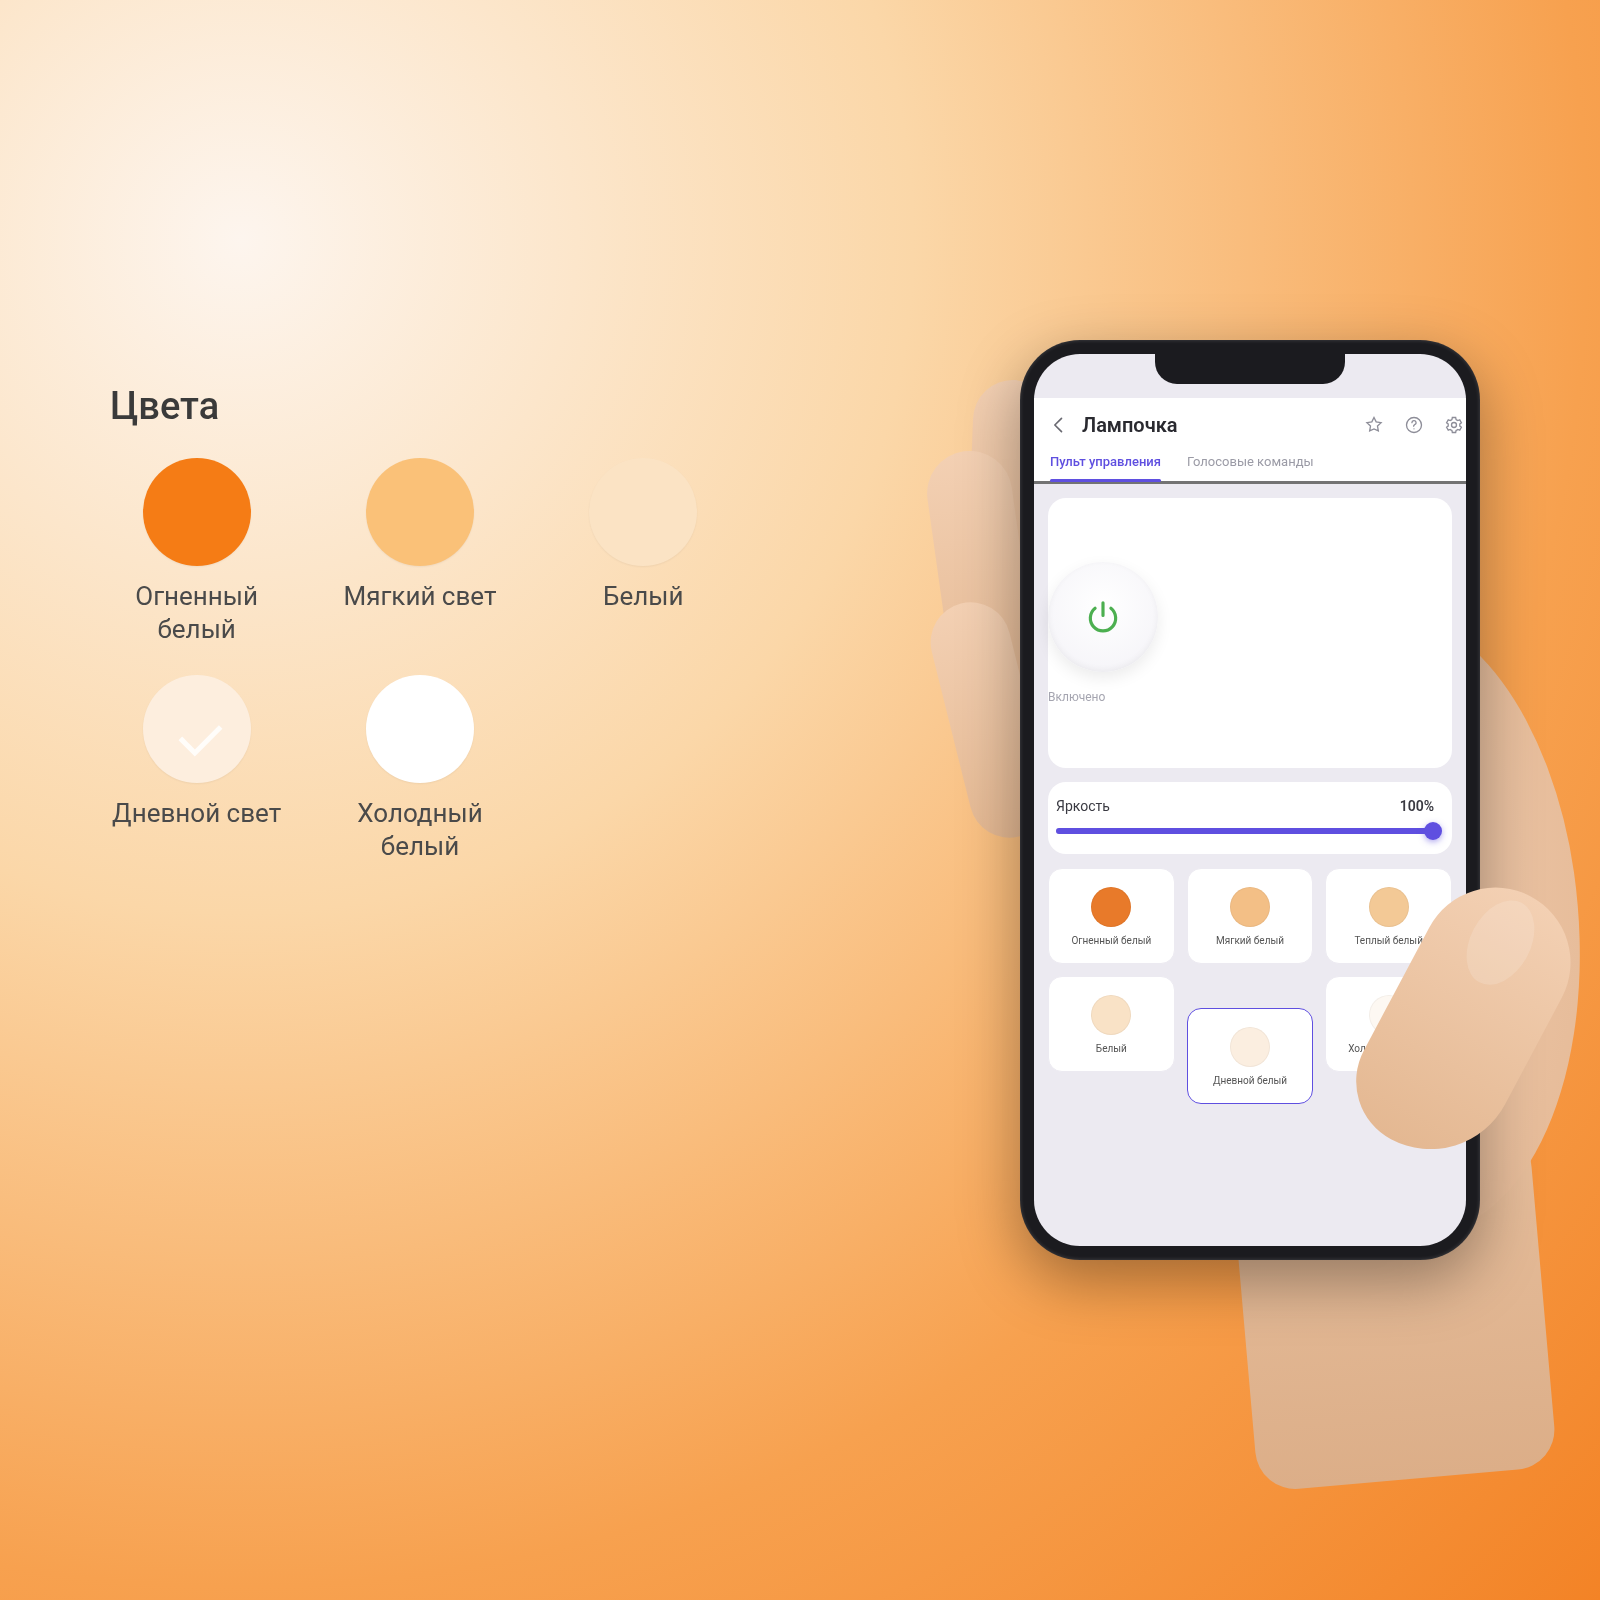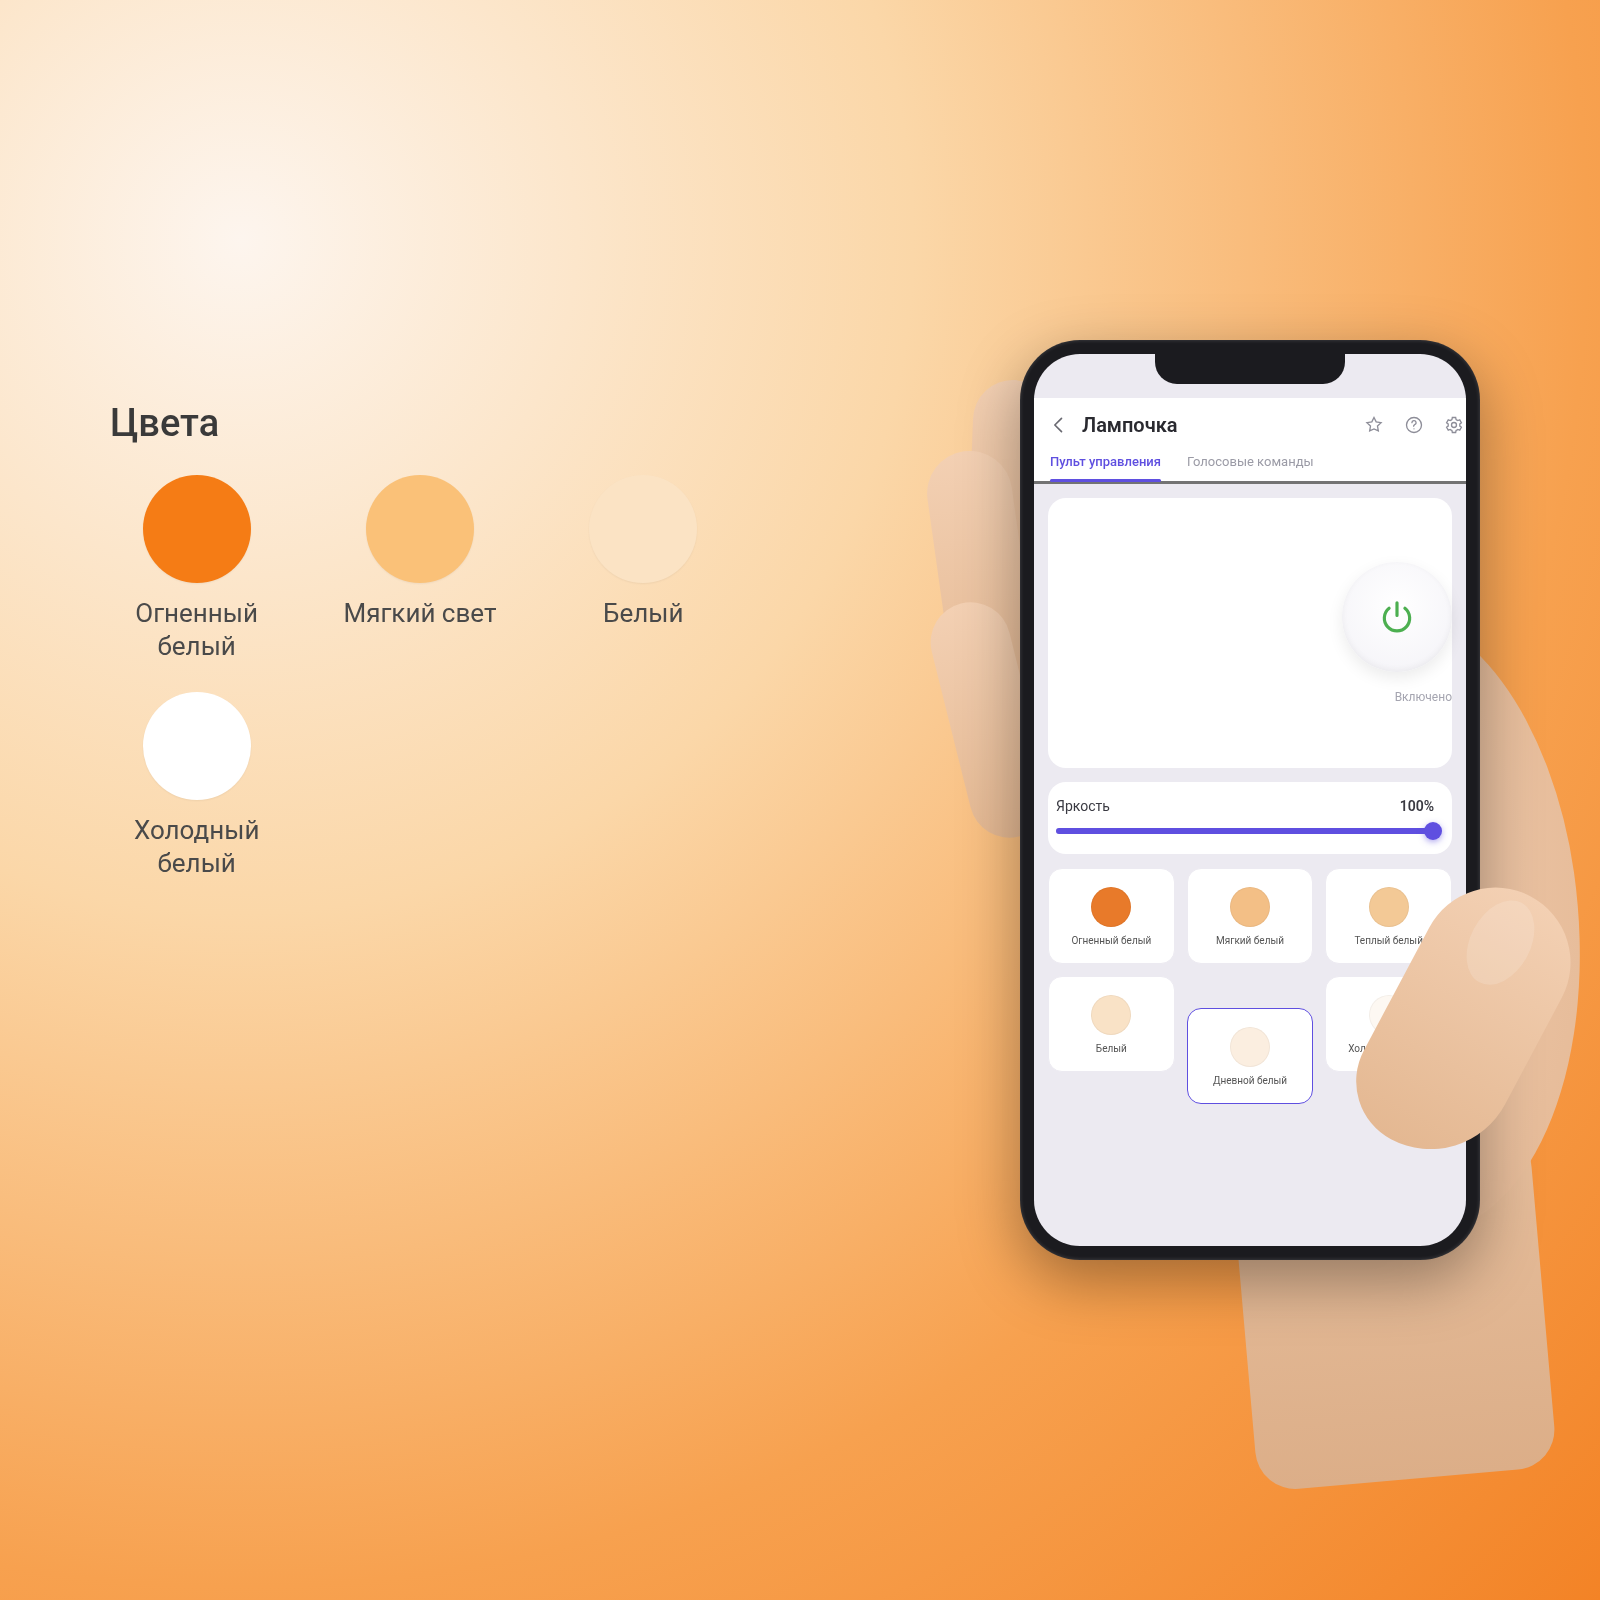--- a/index.html
+++ b/index.html
@@ -8,21 +8,21 @@
     font-family: -apple-system, BlinkMacSystemFont, "Segoe UI", Roboto, Arial, sans-serif;
     background: radial-gradient(circle at 15% 15%, #fdf5ee 0%, #fbd7a8 35%, #f7a14f 70%, #f38326 100%);
     position: relative;
     overflow: hidden;
   }
 
   
   .palette {
     position: absolute;
     left: 110px;
-    top: 401px;
+    top: 384px;
     width: 620px;
   }
   .palette-title {
     font-size: 38px;
     font-weight: 500;
     color: #3a3a3a;
     margin-bottom: 30px;
   }
   .swatch-grid {
     display: grid;
@@ -204,21 +204,21 @@
     gap:14px;
     overflow:hidden;
   }
 
   .power-card {
     background:#fff;
     border-radius:18px;
     height:270px;
     display:flex;
     flex-direction:column;
-    align-items:flex-end;
+    align-items:flex-start;
     justify-content:center;
     gap:18px;
   }
   .power-btn {
     width:110px; height:110px;
     border-radius:50%;
     background: radial-gradient(circle at 50% 40%, #ffffff, #f3f2f7);
     box-shadow: 0 6px 16px rgba(0,0,0,0.08), inset 0 -2px 6px rgba(0,0,0,0.05);
     display:flex; align-items:center; justify-content:center;
   }
@@ -283,20 +283,24 @@
       <div class="swatch-circle" style="background:#f57c15"></div>
       <div class="swatch-label">Огненный белый</div>
     </div>
     <div class="swatch">
       <div class="swatch-circle" style="background:#fac178"></div>
       <div class="swatch-label">Мягкий свет</div>
     </div>
     <div class="swatch">
       <div class="swatch-circle" style="background:#fbe3c4"></div>
       <div class="swatch-label">Белый</div>
+    </div>
+    <div class="swatch">
+      <div class="swatch-circle swatch-check" style="background:#fdeede"></div>
+      <div class="swatch-label">Дневной свет</div>
     </div>
     <div class="swatch">
       <div class="swatch-circle" style="background:#ffffff"></div>
       <div class="swatch-label">Холодный белый</div>
     </div>
   </div>
 </div>
 
 <div class="hand-wrap">
   <div class="hand">

